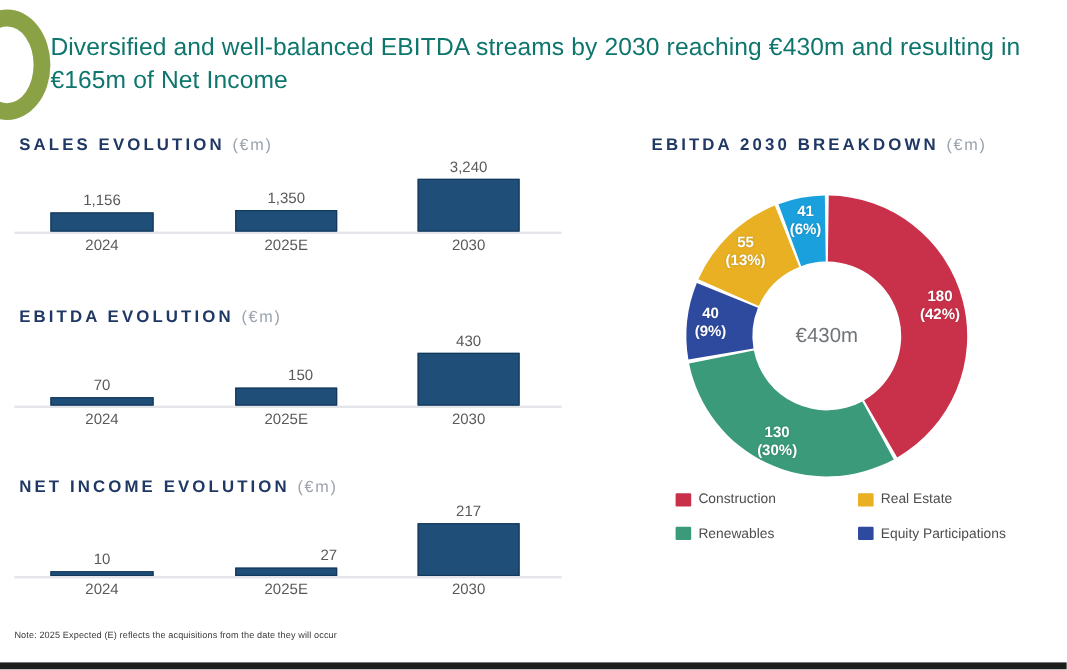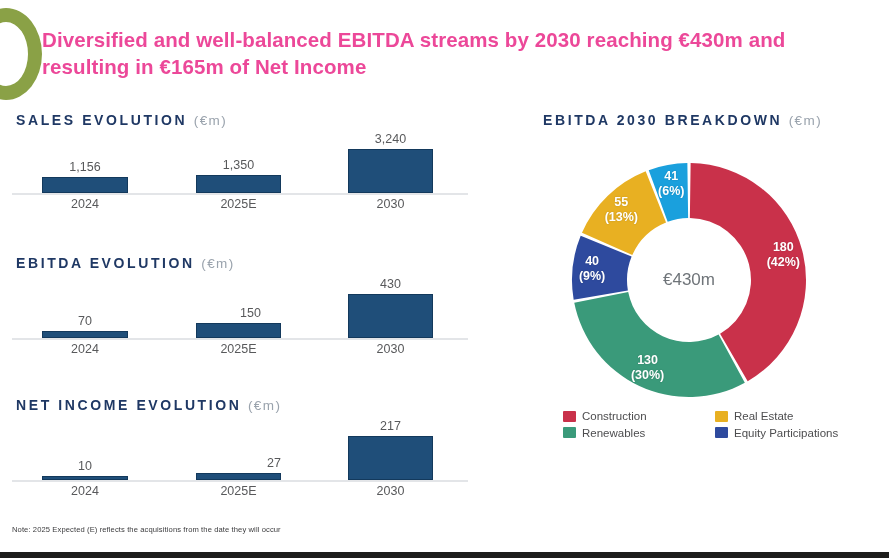--- a/index.html
+++ b/index.html
@@ -23,22 +23,22 @@
     border: 14px solid #8aa146;
     background: transparent;
   }
   
   .headline {
     position: absolute;
     left: 42px; top: 26px;
     width: 830px;
     font-size: 20.5px;
     line-height: 1.32;
-    color: #ec4899;
-    font-weight: 700;
+    color: #0f766e;
+    font-weight: 400;
     letter-spacing: .1px;
   }
   
   .sec-title {
     position: absolute;
     color: #1f3864;
     font-size: 14px;
     font-weight: bold;
     letter-spacing: 2.6px;
     white-space: nowrap;
@@ -99,21 +99,21 @@
     white-space: nowrap;
   }
   
   #legend {
     position: absolute;
     left: 563px; top: 408px;
     width: 320px;
     display: grid;
     grid-template-columns: 152px 168px;
     grid-auto-rows: 16.5px;
-    row-gap: 0px;
+    row-gap: 12px;
     font-size: 11.5px;
     color: #4d4d4f;
   }
   .leg-item { display: flex; align-items: center; gap: 6px; }
   .leg-sw { width: 13px; height: 11px; border-radius: 1px; flex: 0 0 auto; }
   
   .footnote {
     position: absolute;
     left: 12px; top: 525px;
     font-size: 7.6px;

